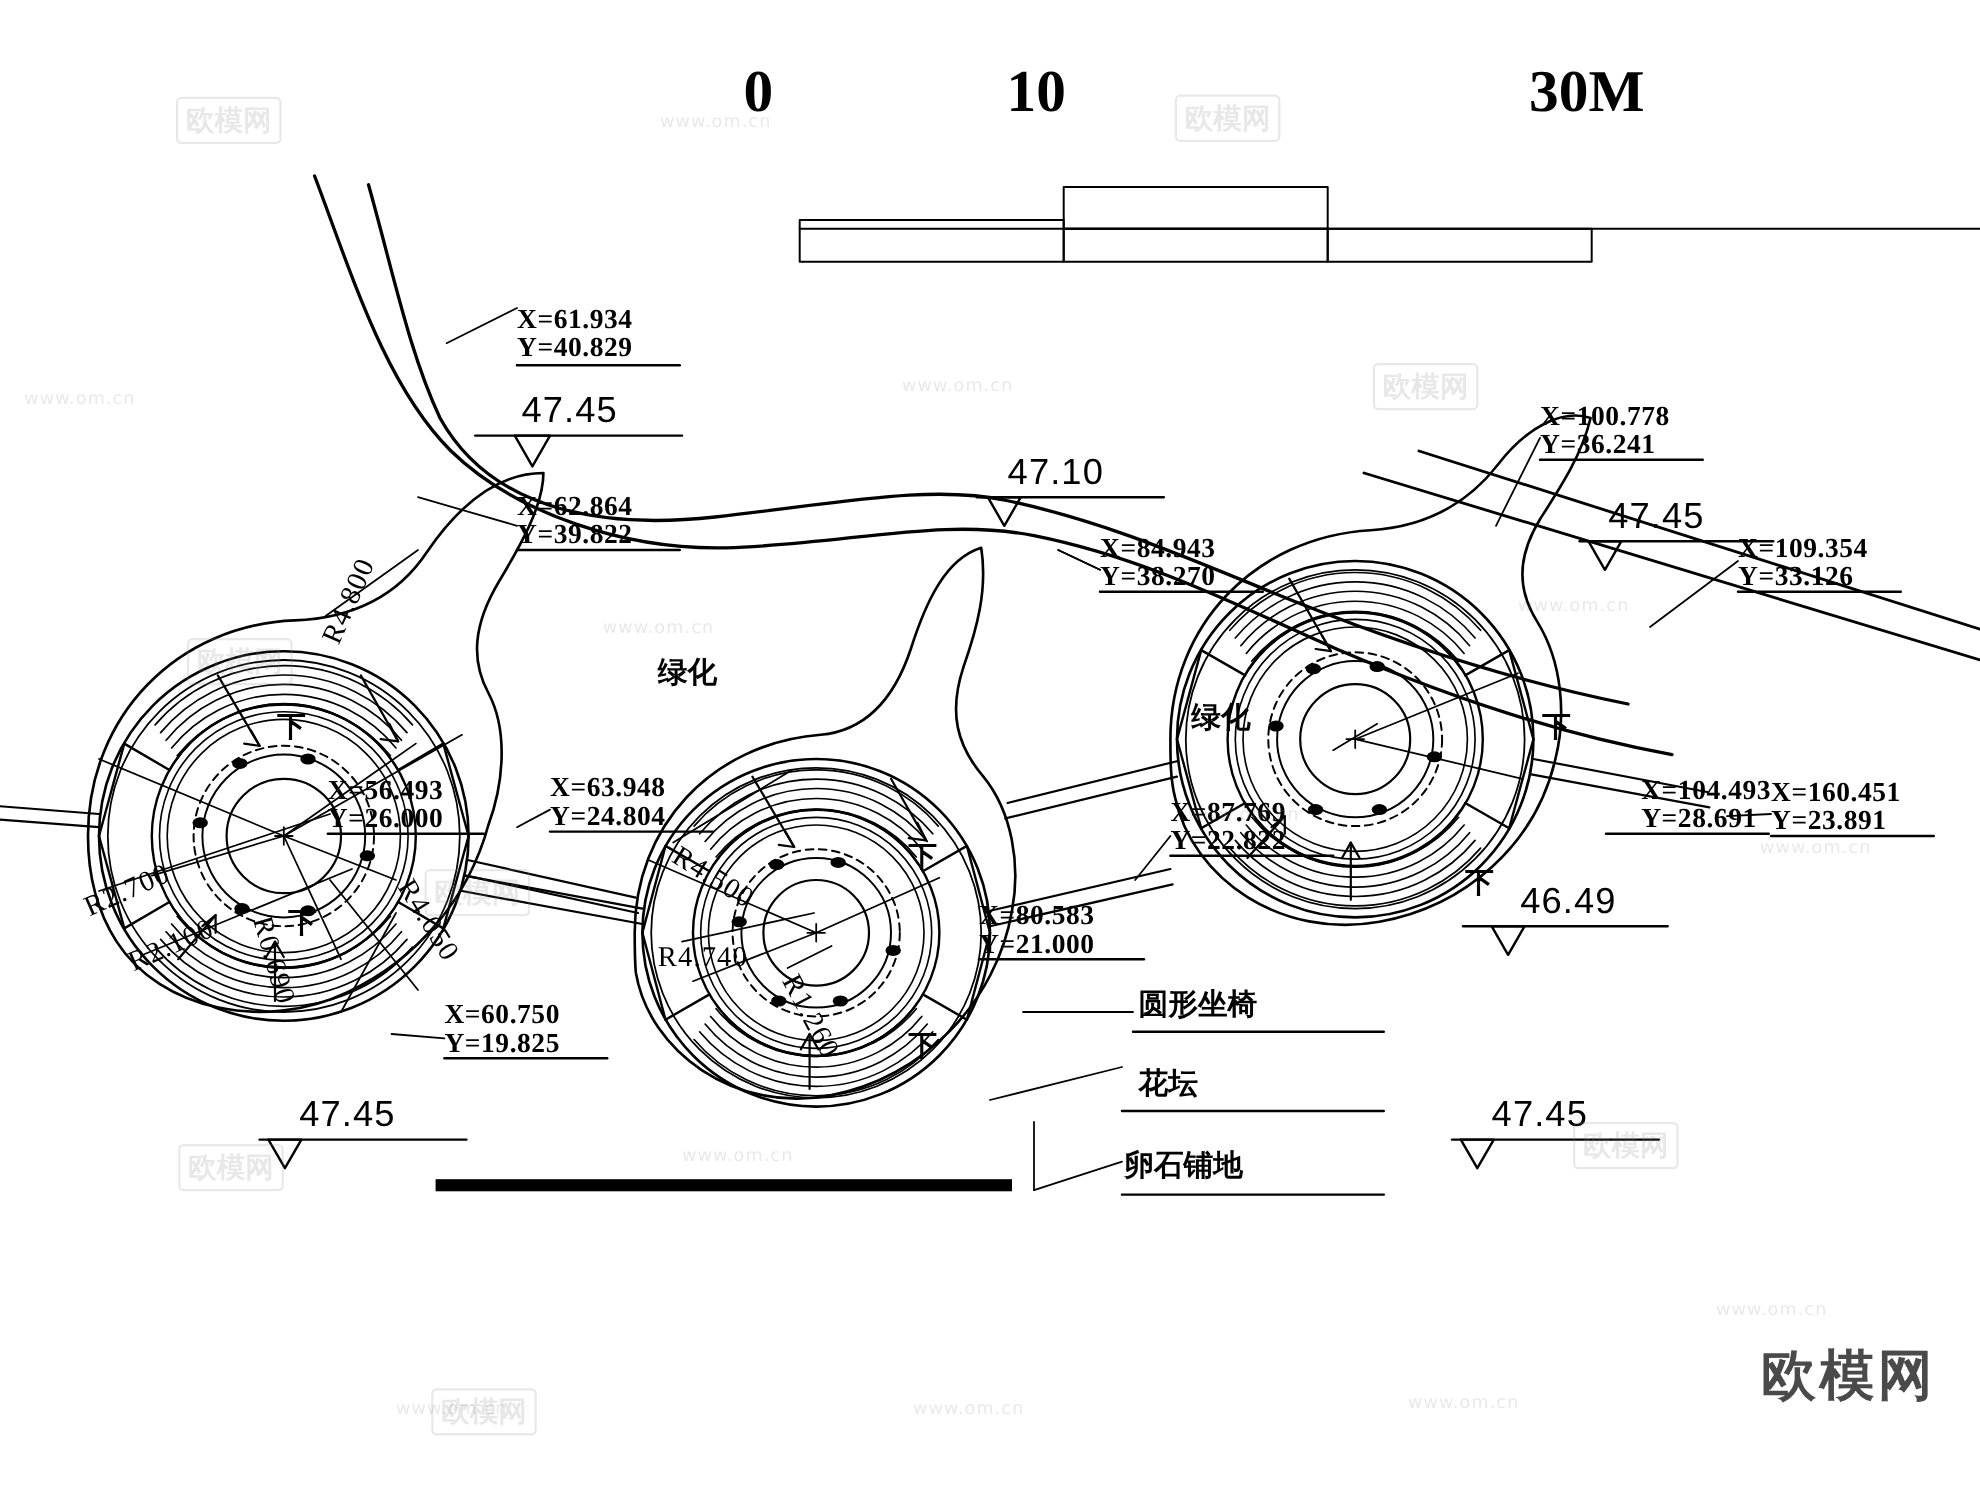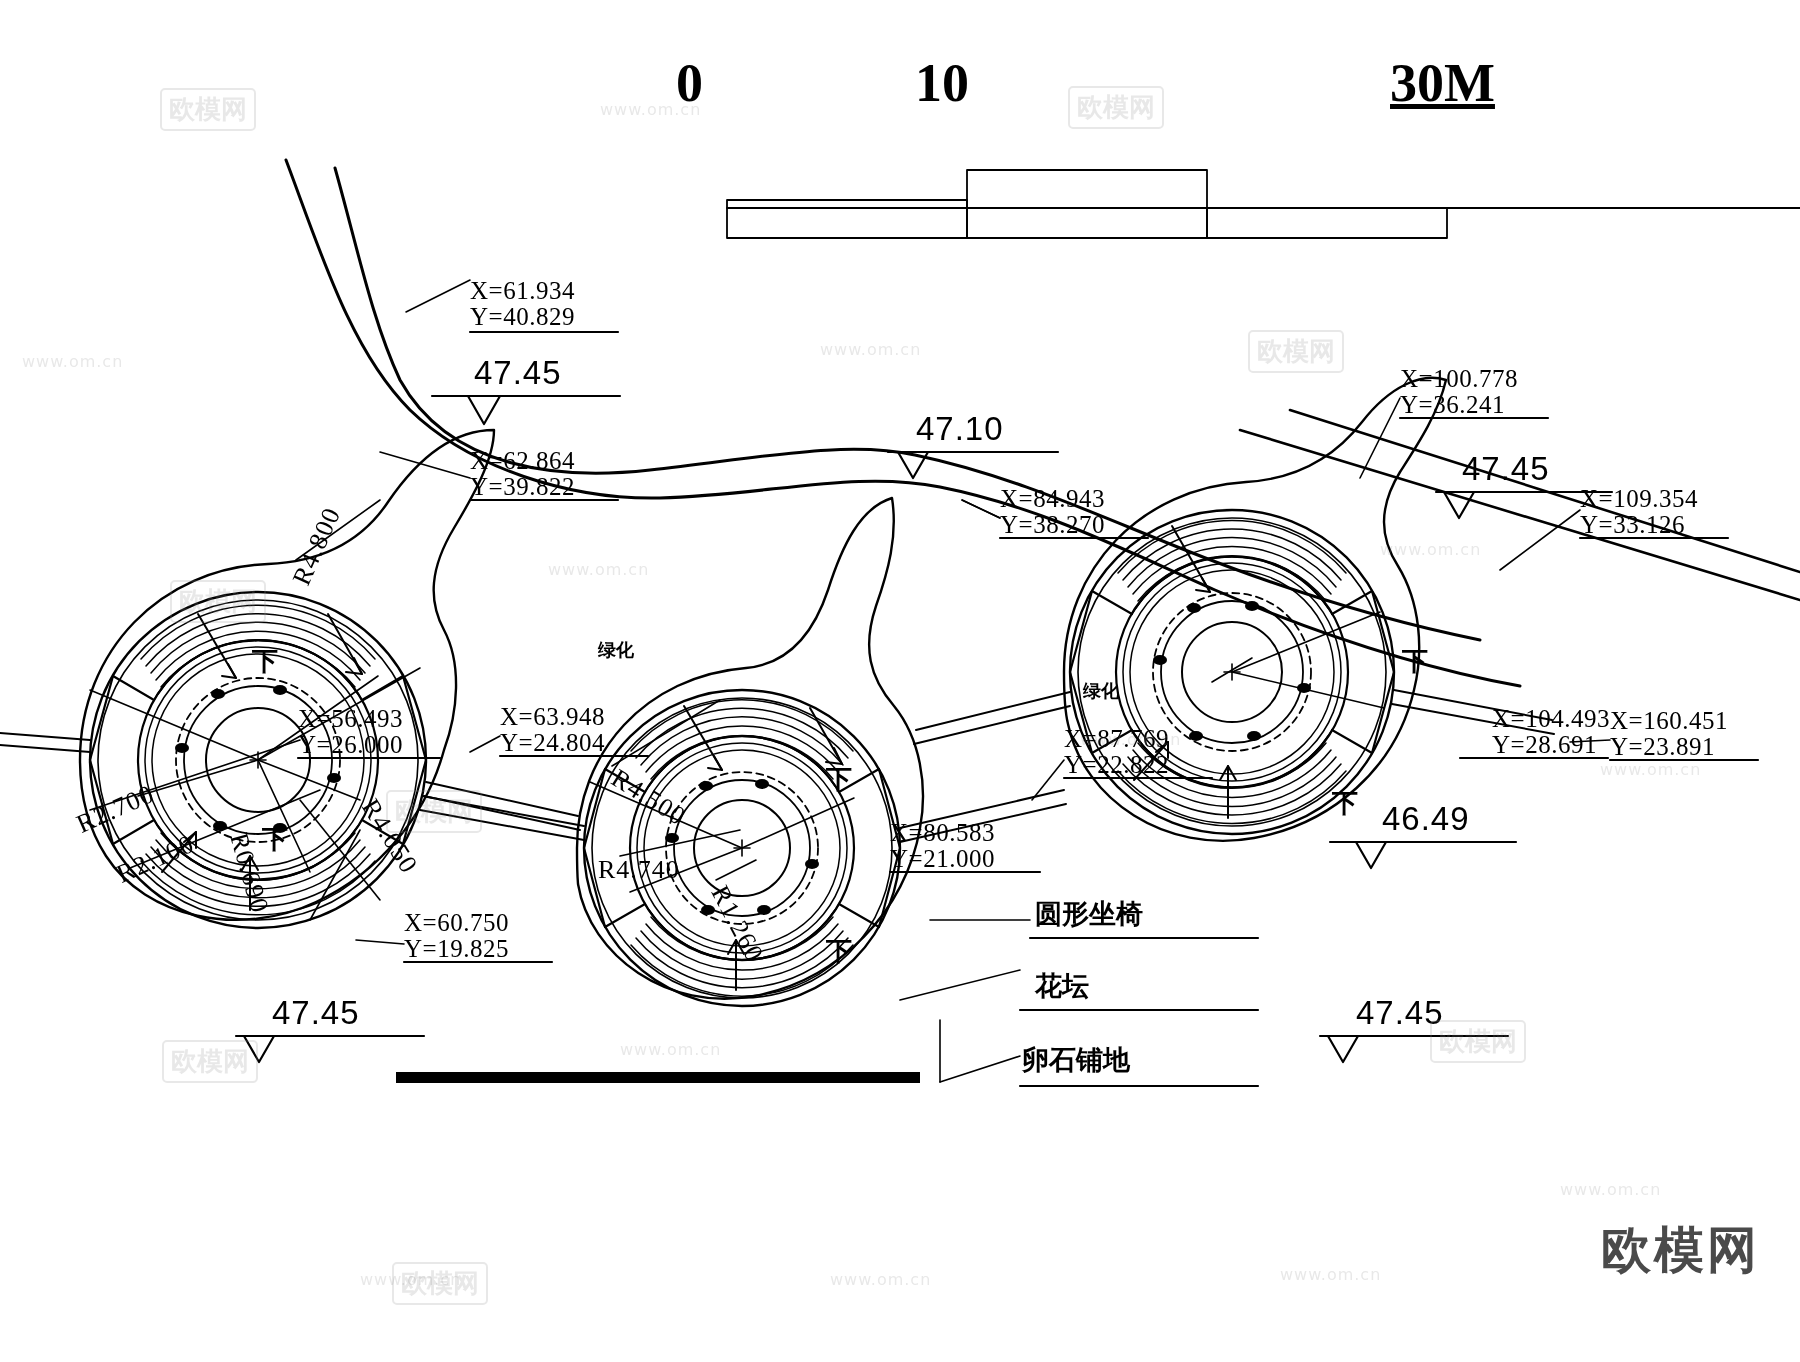--- a/index.html
+++ b/index.html
@@ -27,39 +27,39 @@
   .lbl {
     position: absolute;
     white-space: nowrap;
     color: #000000;
     line-height: 1.05;
   }
   .coord {
     font-family: "Liberation Serif", "DejaVu Serif", serif;
     font-size: 25px;
     letter-spacing: 0.5px;
+    font-weight: bold;
   }
   .coord .row {
     display: block;
   }
   .scalenum {
     font-family: "Liberation Serif", "DejaVu Serif", serif;
     font-size: 54px;
     font-weight: 700;
   }
   .elev {
     font-family: "Liberation Sans", sans-serif;
     font-size: 33px;
     letter-spacing: 1px;
   }
   .cjk {
     font-family: Liberation Serif, serif;
-    font-size: 18px;
+    font-size: 27px;
     font-weight: 700;
-    margin-top: 44px;
   }
   .legend-cjk {
     font-family: "DejaVu Sans", sans-serif;
     font-size: 27px;
     font-weight: 700;
   }
   .radlbl {
     font-family: "Liberation Serif", "DejaVu Serif", serif;
     font-size: 26px;
     letter-spacing: 1px;
@@ -472,21 +472,21 @@
         <line x1="612" y1="766" x2="720" y2="700"></line>
         <line x1="620" y1="856" x2="740" y2="830"></line>
         <line x1="716" y1="880" x2="756" y2="860"></line>
       </g>
 
     </g>
   </svg>
 
   <div class="lbl scalenum" style="left:676px; top:55px;">0</div>
   <div class="lbl scalenum" style="left:915px; top:55px;">10</div>
-  <div class="lbl scalenum" style="left:1390px; top:55px;text-decoration:underline;">30M</div>
+  <div class="lbl scalenum" style="left:1390px; top:55px;">30M</div>
 
   <div class="lbl coord" style="left:470px; top:278px;">
     <span class="row">X=61.934</span>
     <span class="row">Y=40.829</span>
   </div>
 
   <div class="lbl coord" style="left:470px; top:448px;">
     <span class="row">X=62.864</span>
     <span class="row">Y=39.822</span>
   </div>

